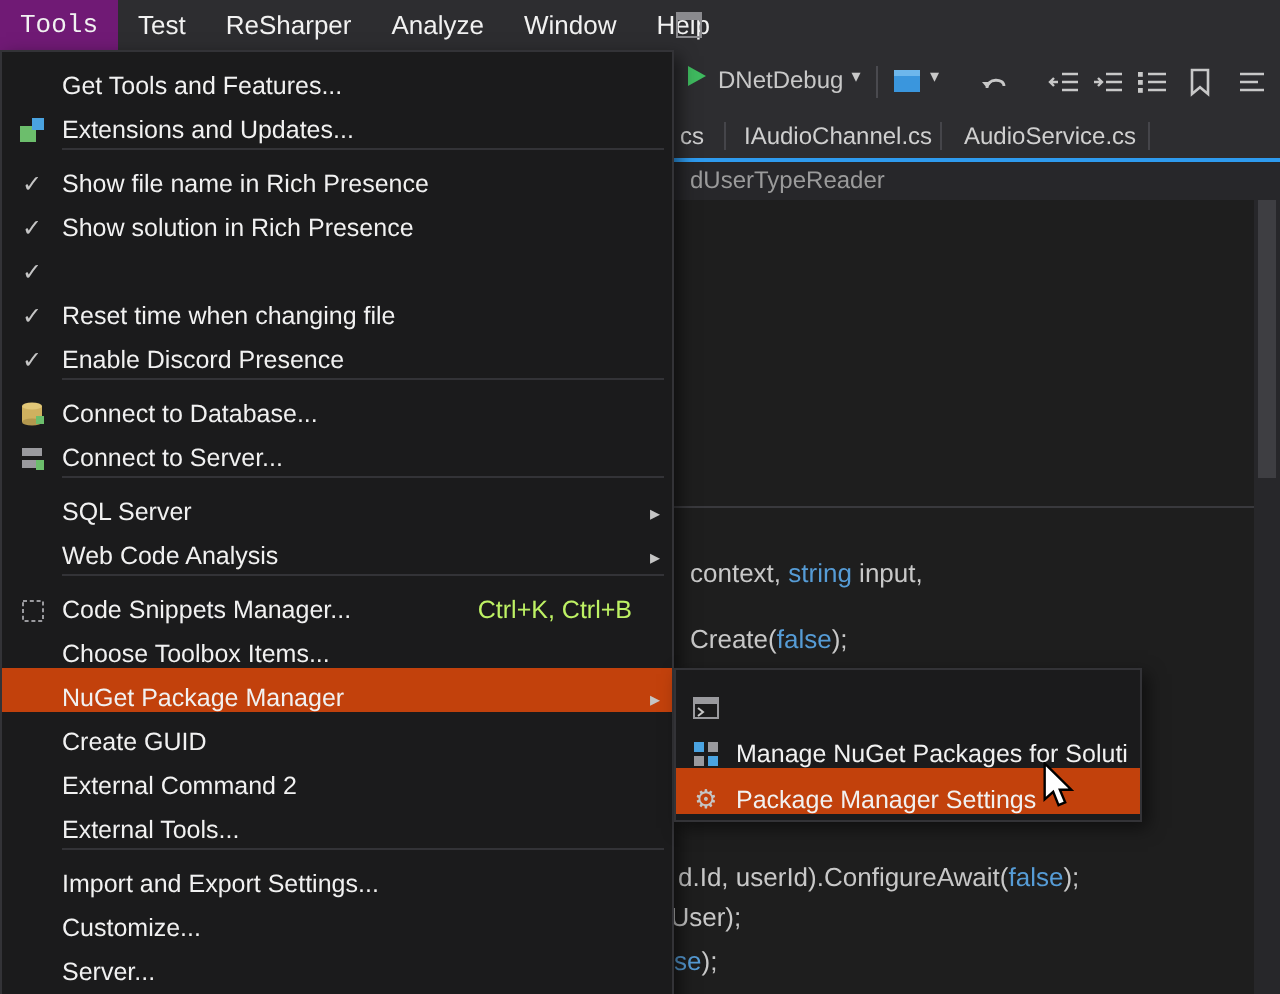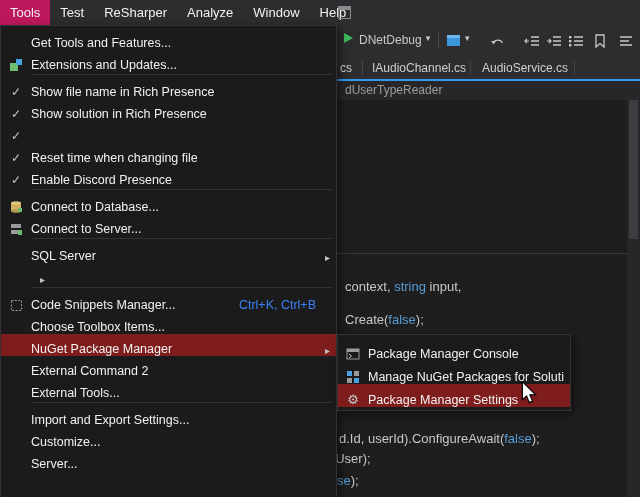--- a/index.html
+++ b/index.html
@@ -4,21 +4,21 @@
 <style>
   html,body{margin:0;padding:0;}
   body{width:640px;height:497px;overflow:hidden;background:#1e1e1e;
        font-family:"Liberation Sans",sans-serif;-webkit-font-smoothing:antialiased;}
   #screen{position:relative;width:640px;height:497px;overflow:hidden;}
 
   
   .menubar{position:absolute;left:0;top:0;width:640px;height:25px;background:#2d2d30;
            display:flex;align-items:stretch;color:#f1f1f1;font-size:13px;}
   .mb-item{padding:0 10px;line-height:25px;cursor:default;}
-  .mb-item.active{background:#be185d;}
+  .mb-item.active{background:#701a75;font-family:Liberation Mono, monospace;}
   .toolbar{position:absolute;left:0;top:25px;width:640px;height:32px;background:#2d2d30;}
   .tb{position:absolute;top:8px;height:16px;display:flex;color:#c8c8c8;font-size:12px;}
   .tb-sep{position:absolute;top:8px;width:1px;height:16px;background:#4a4a4f;}
   .play{width:0;height:0;border-left:9px solid #3fba5f;border-top:5px solid transparent;border-bottom:5px solid transparent;margin-right:6px;}
   .caret{color:#c8c8c8;font-size:9px;margin-left:4px;}
   .tabstrip{position:absolute;left:0;top:57px;width:640px;height:22px;background:#2d2d30;color:#cfcfcf;font-size:12px;}
   .tab{position:absolute;top:0;height:22px;line-height:22px;white-space:nowrap;padding:0 6px;}
   .tab-div{position:absolute;top:4px;width:1px;height:14px;background:#45454a;}
   .accentline{position:absolute;left:0;top:79px;width:640px;height:2px;background:#2e9bef;}
   .breadcrumb{position:absolute;left:0;top:81px;width:640px;height:19px;background:#27272a;
@@ -31,24 +31,24 @@
   .kw{color:#569cd6;}
   .editor-divider{position:absolute;left:337px;top:253px;width:290px;height:1px;background:#39393d;}
   .scrollbar{position:absolute;right:0;top:81px;width:13px;height:416px;background:#27272a;}
   .scroll-thumb{position:absolute;left:2px;top:8px;width:9px;height:150px;background:#3e3e42;}
 
   
   .menu{position:absolute;left:0;top:25px;width:337px;height:478px;background:#1b1b1c;
         border:1px solid #333337;box-sizing:border-box;padding-top:2px;
         box-shadow:3px 3px 8px rgba(0,0,0,.5);color:#f1f1f1;font-size:12.5px;}
   .menu-item{display:flex;align-items:flex-end;height:22px;padding-right:6px;white-space:nowrap;}
-  .menu-item.hl{background:#7f1d1d;}
+  .menu-item.hl{background:#c2410c;}
   .mi-gutter{width:30px;flex:none;text-align:center;color:#c5c5c5;font-size:12px;}
   .mi-label{flex:1;overflow:hidden;}
-  .mi-shortcut{margin-left:22px;margin-right:14px;color:#3b82f6;}
+  .mi-shortcut{margin-left:22px;margin-right:14px;color:#bef264;}
   .mi-arrow{width:14px;flex:none;text-align:right;color:#c5c5c5;font-size:10px;}
   .menu-sep{height:1px;background:#333337;margin:2px 4px 2px 30px;}
   .submenu{position:absolute;left:337px;top:334px;width:234px;background:#1b1b1c;
            border:1px solid #333337;box-sizing:border-box;padding:3px 0;
            box-shadow:3px 3px 8px rgba(0,0,0,.5);color:#f1f1f1;font-size:12.5px;}
   .submenu .menu-item{height:23px;}
   .gear-glyph{font-size:13px;color:#c5c5c5;}
   svg{display:block;}
   .cursor{position:absolute;left:520px;top:381px;pointer-events:none;}
 </style>
@@ -205,40 +205,45 @@
       <span class="mi-label">Connect to Server...</span>
     </div>
     <div class="menu-sep"></div>
     <div class="menu-item">
       <span class="mi-gutter"></span>
       <span class="mi-label">SQL Server</span>
       <span class="mi-arrow">▸</span>
     </div>
     <div class="menu-item">
       <span class="mi-gutter"></span>
+      <span class="mi-label">Web Code Analysis</span>
       <span class="mi-arrow">▸</span>
     </div>
     <div class="menu-sep"></div>
     <div class="menu-item">
       <span class="mi-gutter">
         <svg width="13" height="13" viewBox="0 0 13 13" style="margin:4px auto 0">
             <rect x="1.5" y="1.5" width="10" height="10" fill="none" stroke="#9a9a9e" stroke-dasharray="2,1.4"></rect>
           </svg>
       </span>
       <span class="mi-label">Code Snippets Manager...</span>
       <span class="mi-shortcut">Ctrl+K, Ctrl+B</span>
     </div>
     <div class="menu-item">
       <span class="mi-gutter"></span>
       <span class="mi-label">Choose Toolbox Items...</span>
     </div>
     <div class="menu-item hl">
       <span class="mi-gutter"></span>
       <span class="mi-label">NuGet Package Manager</span>
       <span class="mi-arrow">▸</span>
+    </div>
+    <div class="menu-item">
+      <span class="mi-gutter"></span>
+      <span class="mi-label">Create GUID</span>
     </div>
     <div class="menu-item">
       <span class="mi-gutter"></span>
       <span class="mi-label">External Command 2</span>
     </div>
     <div class="menu-item">
       <span class="mi-gutter"></span>
       <span class="mi-label">External Tools...</span>
     </div>
     <div class="menu-sep"></div>
@@ -258,21 +263,20 @@
 
   <div class="submenu">
     <div class="menu-item">
       <span class="mi-gutter">
         <svg width="14" height="14" viewBox="0 0 14 14" style="margin:4px auto 0">
             <rect x="1" y="2" width="12" height="10" fill="none" stroke="#9a9a9e"></rect>
             <rect x="1" y="2" width="12" height="3" fill="#9a9a9e"></rect>
             <path d="M3,7 l2.5,2 -2.5,2" stroke="#c8c8c8" fill="none"></path>
           </svg>
       </span>
-      <span class="mi-label">Package Manager Console</span>
     </div>
     <div class="menu-item">
       <span class="mi-gutter">
         <svg width="14" height="14" viewBox="0 0 14 14" style="margin:4px auto 0">
             <rect x="1" y="1" width="5" height="5" fill="#4aa3e0"></rect>
             <rect x="8" y="1" width="5" height="5" fill="#9a9a9e"></rect>
             <rect x="1" y="8" width="5" height="5" fill="#9a9a9e"></rect>
             <rect x="8" y="8" width="5" height="5" fill="#4aa3e0"></rect>
           </svg>
       </span>

